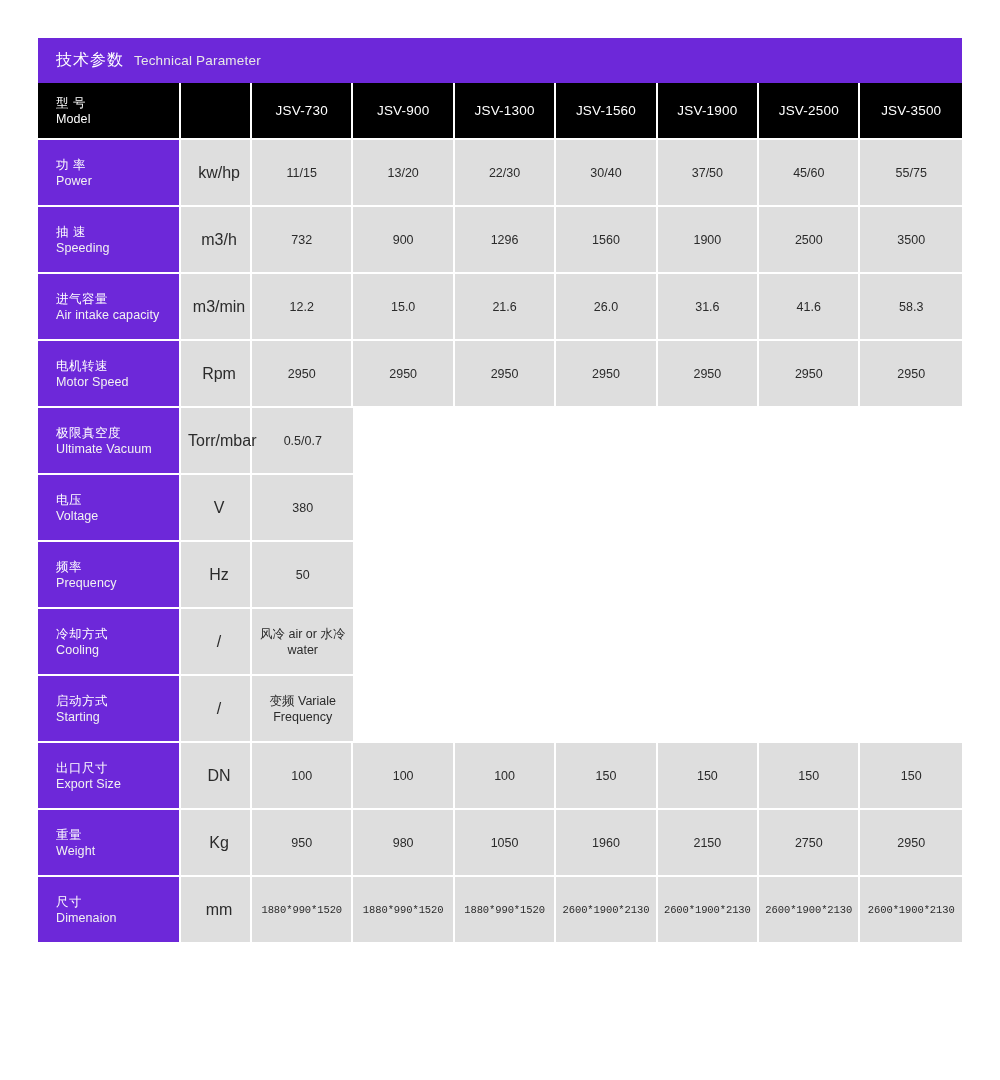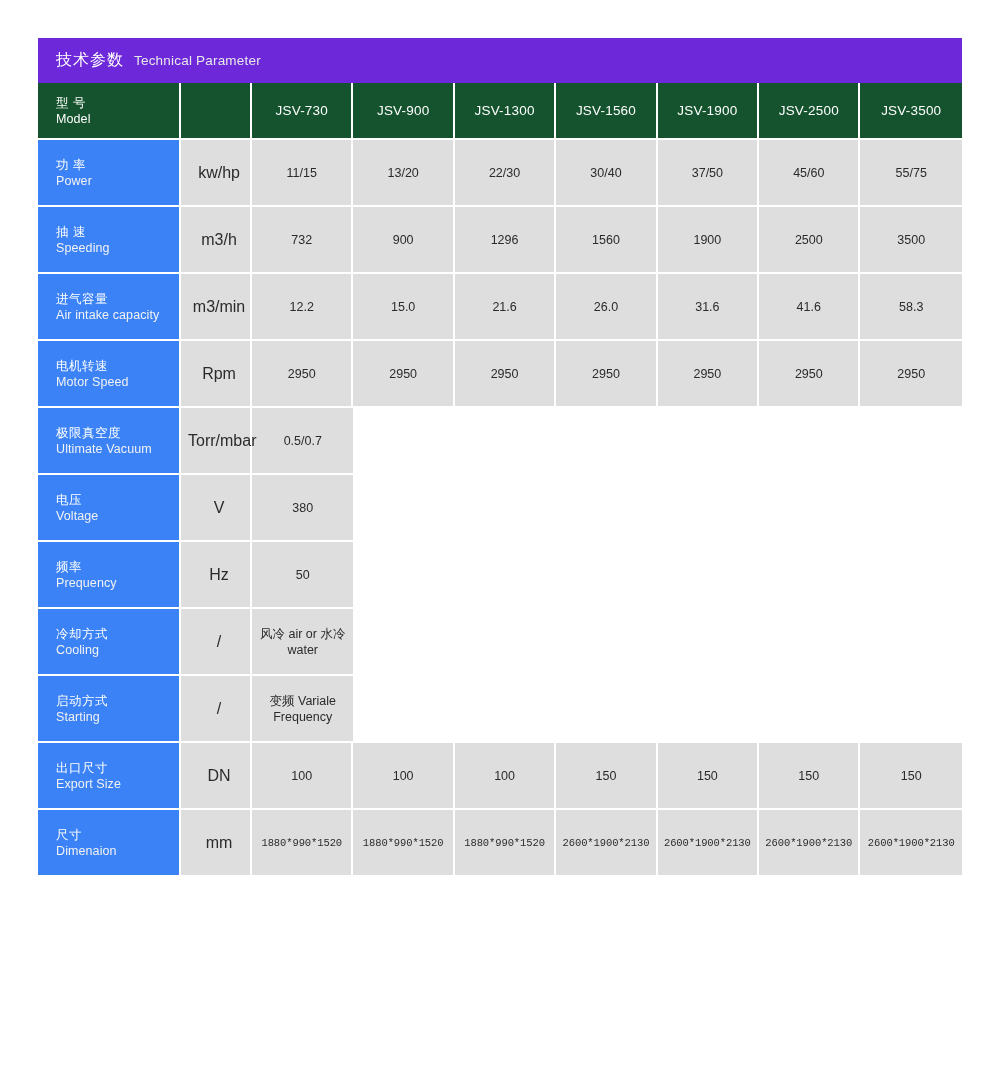--- a/index.html
+++ b/index.html
@@ -66,39 +66,39 @@
     border-right: 2px solid #ffffff;
   }
 
   
   .col-label { width: 143px; }
   .col-unit  { width: 71px; }
   .col-data  { width: 101.4px; }
 
   
   .row-header .cell {
-    background: #14532d;
+    background: #000000;
     color: #ffffff;
     height: 57px;
   }
   .hdr-label {
     text-align: left;
     padding-left: 18px;
   }
   .hdr-label .lbl-cn,
   .hdr-label .lbl-en { color: #ffffff; }
   .model-name {
     font-size: 13.5px;
     color: #ffffff;
     letter-spacing: 0.2px;
   }
 
   
   .cell-label {
-    background: #3b82f6;
+    background: #6d28d9;
     text-align: left;
     padding-left: 18px;
     padding-right: 0;
     line-height: 1.28;
   }
   .lbl-cn {
     display: block;
     color: #ffffff;
     font-size: 12.5px;
     letter-spacing: 0.5px;
@@ -259,20 +259,34 @@
         <div class="cell col-data cell-data">100</div>
         <div class="cell col-data cell-data">100</div>
         <div class="cell col-data cell-data">100</div>
         <div class="cell col-data cell-data">150</div>
         <div class="cell col-data cell-data">150</div>
         <div class="cell col-data cell-data">150</div>
         <div class="cell col-data cell-data">150</div>
       </div>
       <div class="row row-body">
         <div class="cell col-label cell-label">
+          <span class="lbl-cn">重量</span>
+          <span class="lbl-en">Weight</span>
+        </div>
+        <div class="cell col-unit cell-unit">Kg</div>
+        <div class="cell col-data cell-data">950</div>
+        <div class="cell col-data cell-data">980</div>
+        <div class="cell col-data cell-data">1050</div>
+        <div class="cell col-data cell-data">1960</div>
+        <div class="cell col-data cell-data">2150</div>
+        <div class="cell col-data cell-data">2750</div>
+        <div class="cell col-data cell-data">2950</div>
+      </div>
+      <div class="row row-body">
+        <div class="cell col-label cell-label">
           <span class="lbl-cn">尺寸</span>
           <span class="lbl-en">Dimenaion</span>
         </div>
         <div class="cell col-unit cell-unit">mm</div>
         <div class="cell col-data cell-data cell-dim">1880*990*1520</div>
         <div class="cell col-data cell-data cell-dim">1880*990*1520</div>
         <div class="cell col-data cell-data cell-dim">1880*990*1520</div>
         <div class="cell col-data cell-data cell-dim">2600*1900*2130</div>
         <div class="cell col-data cell-data cell-dim">2600*1900*2130</div>
         <div class="cell col-data cell-data cell-dim">2600*1900*2130</div>

